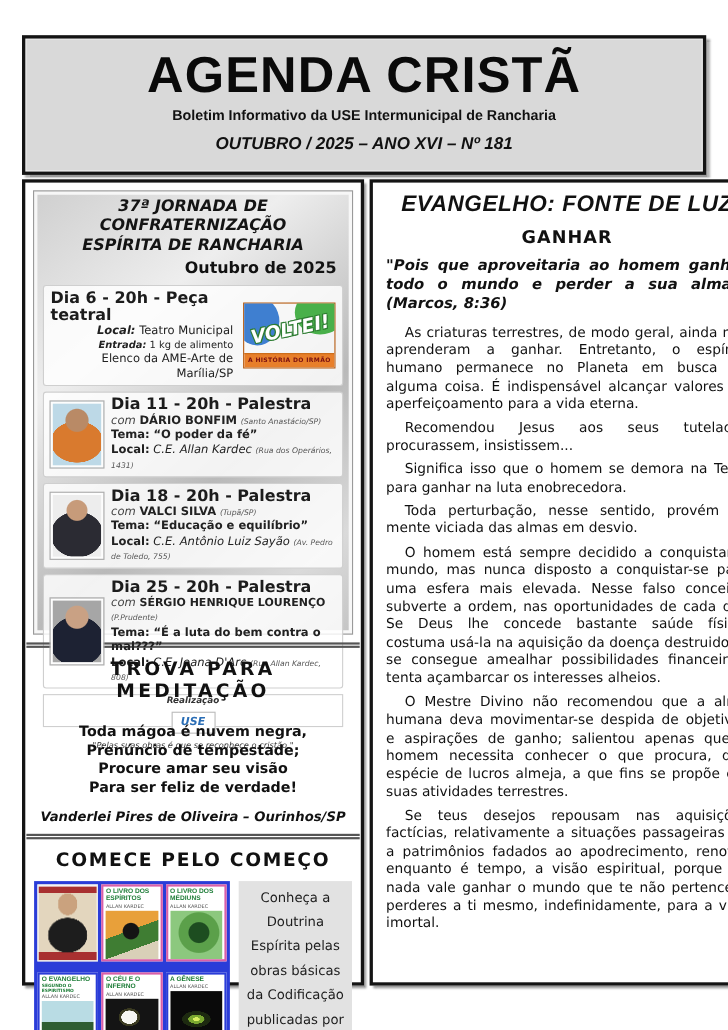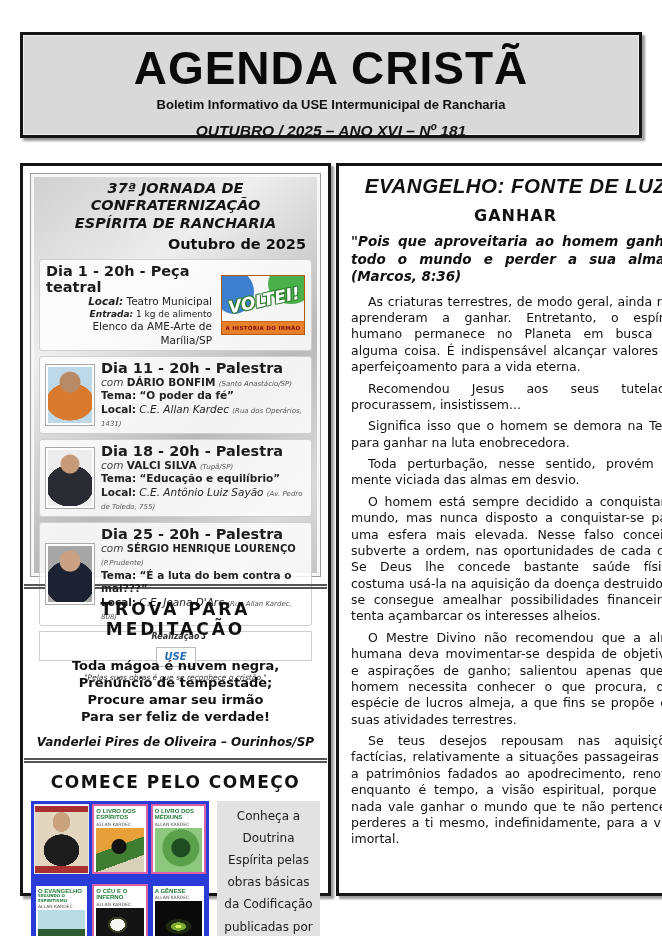--- a/index.html
+++ b/index.html
@@ -1,21 +1,21 @@
 <!DOCTYPE html>
 <html><head>
 <meta charset="utf-8">
 <style>
   * { margin:0; padding:0; box-sizing:border-box; }
   html,body { width:662px; height:936px; background:#fff; overflow:hidden;
               font-family:"DejaVu Sans", sans-serif; color:#111; }
 
   
   .masthead {
-    position:absolute; left:20px; top:32px; width:622px; height:106px;
+    position:absolute; left:20px; top:32px; width:622px; height:127px;
     background:#d9d9d9; border:3px solid #141414;
     box-shadow:3px 3px 2px #9a9a9a, inset 0 0 0 1px #f2f2f2;
     text-align:center; padding-top:10px;
   }
   .masthead h1 {
     font-family:"Liberation Sans", sans-serif; font-weight:bold;
     font-size:46px; letter-spacing:1px; color:#0a0a0a; line-height:1.0;
   }
   .masthead .sub { font-family:"Liberation Sans", sans-serif; font-weight:bold;
     font-size:13px; margin-top:6px; line-height:1.25; }
@@ -154,21 +154,21 @@
 
   <div class="poster">
     <div class="poster-title">
       <div>37ª JORNADA DE CONFRATERNIZAÇÃO</div>
       <div>ESPÍRITA DE RANCHARIA</div>
     </div>
     <div class="poster-date">Outubro de 2025</div>
 
     <div class="event ev1">
       <div class="txt">
-        <div class="day">Dia 1 - 20h - Peça teatral</div>
+        <div class="day">Dia 6 - 20h - Peça teatral</div>
         <div class="ln">
           <span class="lbl ital">Local:</span>
           <span>Teatro Municipal</span>
         </div>
         <div class="ln" style="font-size:9px;">
           <span class="lbl ital">Entrada:</span>
           <span>1 kg de alimento</span>
         </div>
         <div class="ln tiny">Elenco da AME-Arte de Marília/SP</div>
       </div>
@@ -250,21 +250,21 @@
     </div>
   </div>
 
   <div class="section-divider"></div>
 
   <div class="trova">
     <h2>TROVA PARA MEDITAÇÃO</h2>
     <div class="poem">
       <div>Toda mágoa é nuvem negra,</div>
       <div>Prenúncio de tempestade;</div>
-      <div>Procure amar seu irmão</div>
+      <div>Procure amar seu visão</div>
       <div>Para ser feliz de verdade!</div>
     </div>
     <div class="author">Vanderlei Pires de Oliveira – Ourinhos/SP</div>
   </div>
 
   <div class="section-divider"></div>
 
   <div class="comece">
     <h2>COMECE PELO COMEÇO</h2>
     <div class="row">

